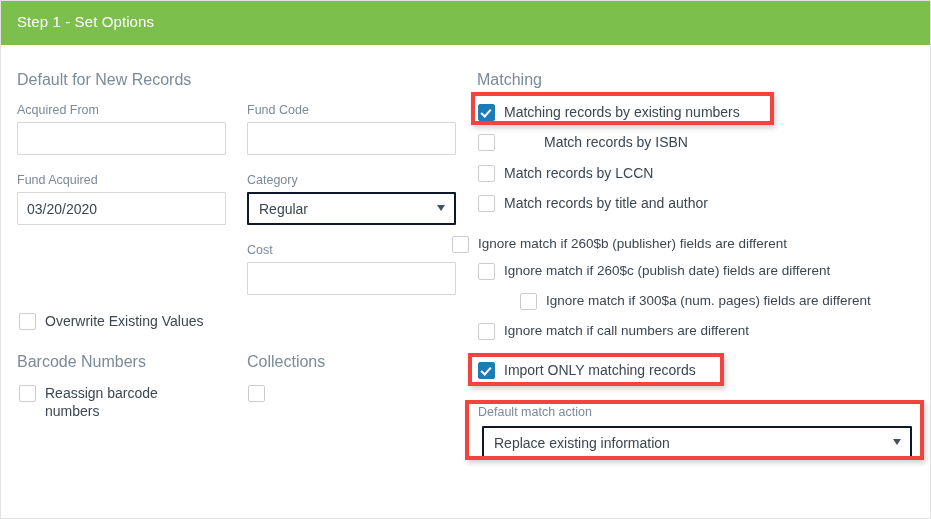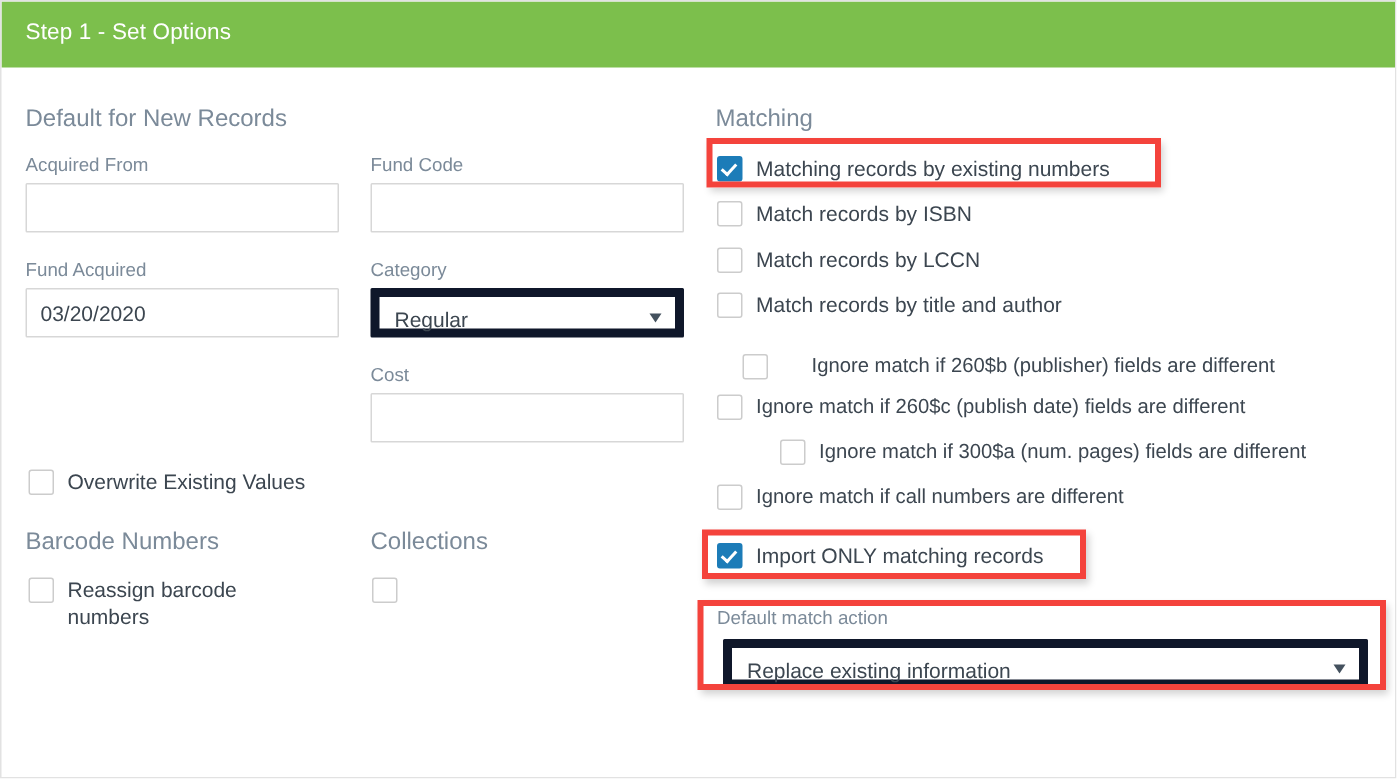--- a/index.html
+++ b/index.html
@@ -62,21 +62,21 @@
     font-size: 14px;
     color: #3c4650;
     padding: 0 9px;
     font-family: "Liberation Sans", sans-serif;
     border-radius: 1px;
     outline: none;
   }
   .select-box {
     position: absolute;
     box-sizing: border-box;
-    border: 6px solid #0f172a;
+    border: 2px solid #0f172a;
     background: #ffffff;
     height: 33px;
     border-radius: 1px;
   }
   .select-box .sel-value {
     position: absolute;
     left: 10px;
     top: 7px;
     font-size: 14px;
     color: #3c4650;
@@ -229,36 +229,36 @@
     <span class="cb-box"></span>
   </div>
 
   <div class="section-head" style="left:476px; top:70px;">Matching</div>
 
   <div class="cb-row" style="left:477px; top:102px; width:290px;">
     <span class="cb-box checked"></span>
     <span class="cb-label">Matching records by existing numbers</span>
   </div>
 
-  <div class="cb-row" style="left:477px; top:132px; width:290px;">
+  <div class="cb-row" style="left:477px; top:132px; width:290px;gap:40px;">
     <span class="cb-box"></span>
     <span class="cb-label">Match records by ISBN</span>
   </div>
 
   <div class="cb-row" style="left:477px; top:163px; width:290px;">
     <span class="cb-box"></span>
     <span class="cb-label">Match records by LCCN</span>
   </div>
 
   <div class="cb-row" style="left:477px; top:193px; width:300px;">
     <span class="cb-box"></span>
     <span class="cb-label">Match records by title and author</span>
   </div>
 
-  <div class="cb-row" style="left:494px; top:234px; width:400px;gap:20px;">
+  <div class="cb-row" style="left:451px; top:234px; width:400px;">
     <span class="cb-box"></span>
     <span class="cb-label small">Ignore match if 260$b (publisher) fields are different</span>
   </div>
 
   <div class="cb-row" style="left:477px; top:261px; width:410px;">
     <span class="cb-box"></span>
     <span class="cb-label small">Ignore match if 260$c (publish date) fields are different</span>
   </div>
 
   <div class="cb-row" style="left:477px; top:291px; width:410px;padding-left:42px;">

